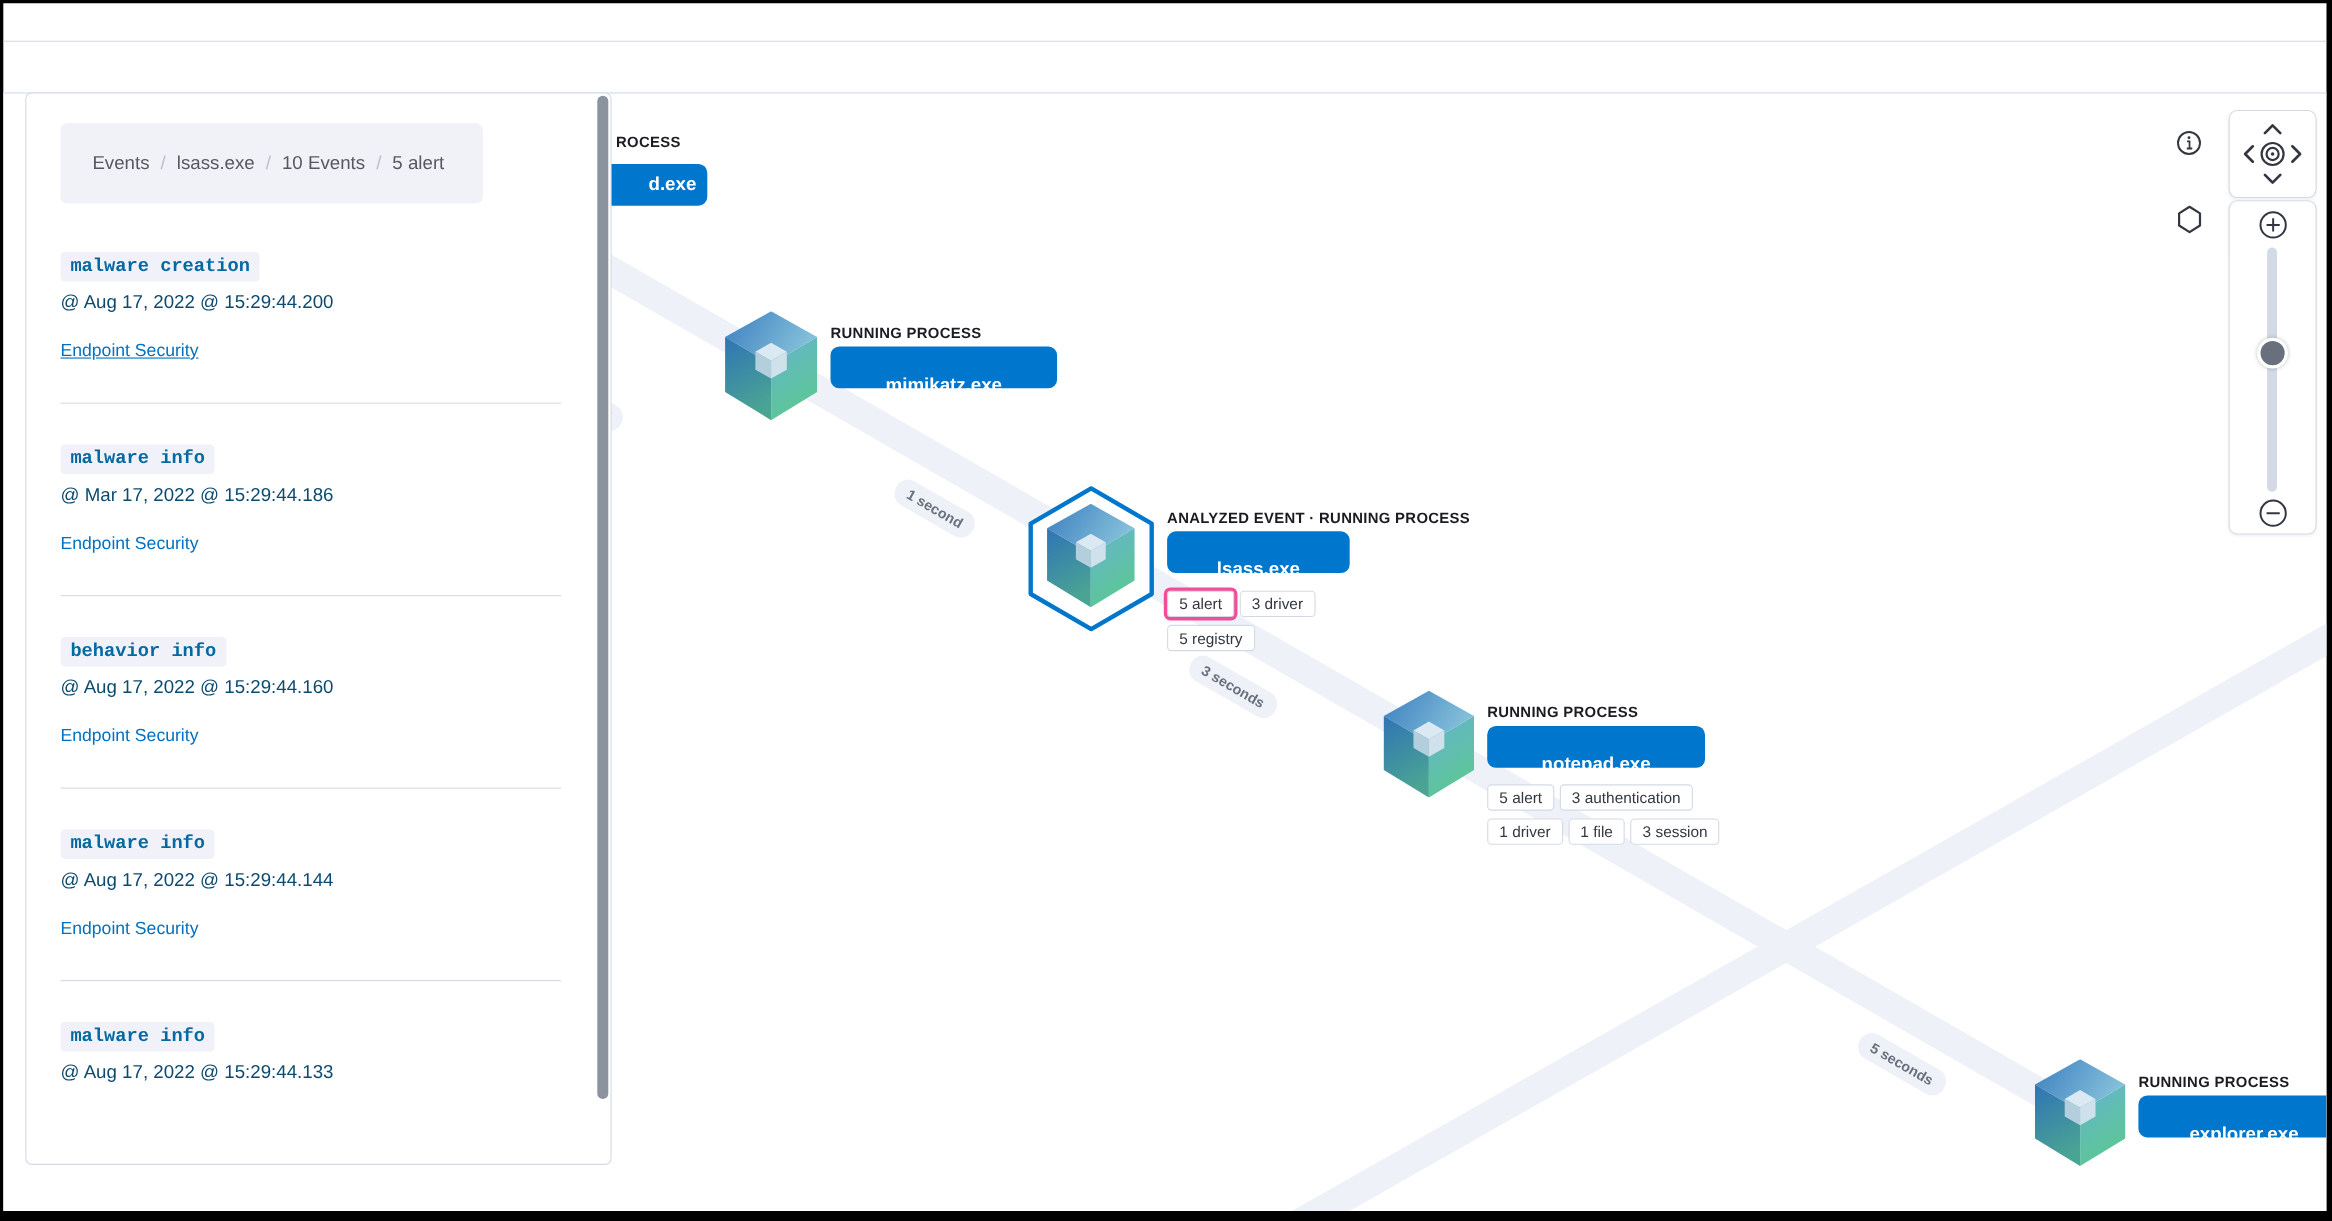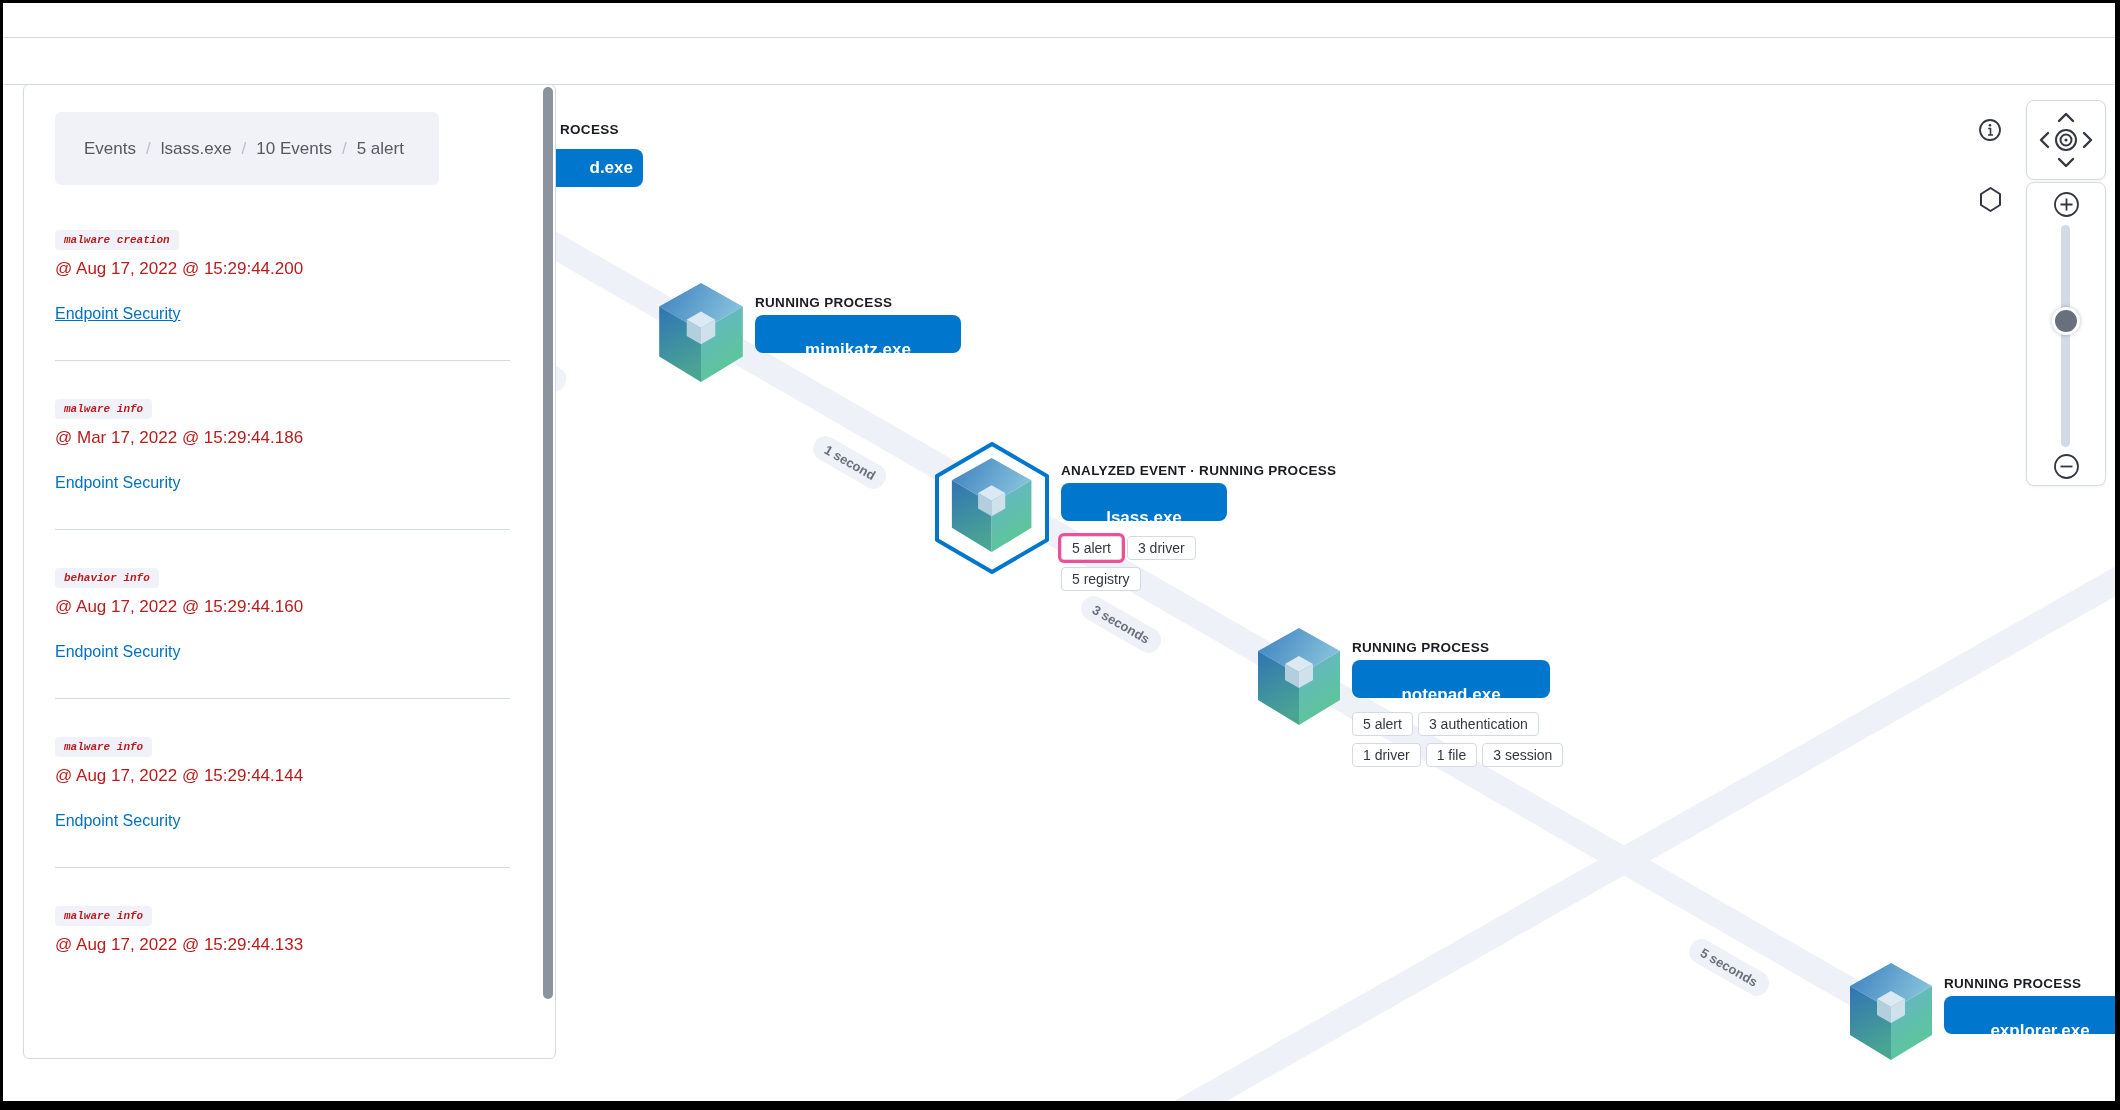--- a/index.html
+++ b/index.html
@@ -40,22 +40,22 @@
   
   .panel{position:absolute;left:20px;top:81px;width:533px;height:975px;background:#fff;
          border:1px solid #d3dae6;border-radius:6px;overflow:hidden;z-index:5;box-sizing:border-box;}
   .breadcrumb{margin:27px 0 0 31px;width:384px;height:73px;background:#f0f2f7;border-radius:6px;
               display:flex;align-items:center;padding-left:29px;box-sizing:border-box;
               font-size:17px;color:#55595f;}
   .breadcrumb .sep{color:#b9c1cc;margin:0 10px;}
   .breadcrumb .bc-item{cursor:pointer;}
   .events{margin-left:31px;width:456px;}
   .ev-badge{display:inline-block;font-family:"Liberation Mono",monospace;font-weight:700;
-            font-size:11px;color:#b91c1c;background:#f1f1fa;padding:4px 9px;border-radius:4px;font-style:italic;}
-  .ev-time{margin-top:9px;font-size:17px;color:#b91c1c;}
+            font-size:17px;color:#0369a1;background:#f1f1fa;padding:4px 9px;border-radius:4px;}
+  .ev-time{margin-top:9px;font-size:17px;color:#0c4a6e;}
   .ev-link{display:inline-block;margin-top:26px;font-size:16px;color:#0071c2;text-decoration:none;cursor:pointer;}
   .ev-link.u{text-decoration:underline;}
   .divider{border-top:1px solid #d3dae6;margin:37px 0;width:455px;}
   .panel-scroll{position:absolute;left:519px;top:2px;width:10px;height:912px;background:#8b939e;
                 border-radius:6px;cursor:pointer;}
 </style>
 </head>
 <body>
 
 <div class="frame">

